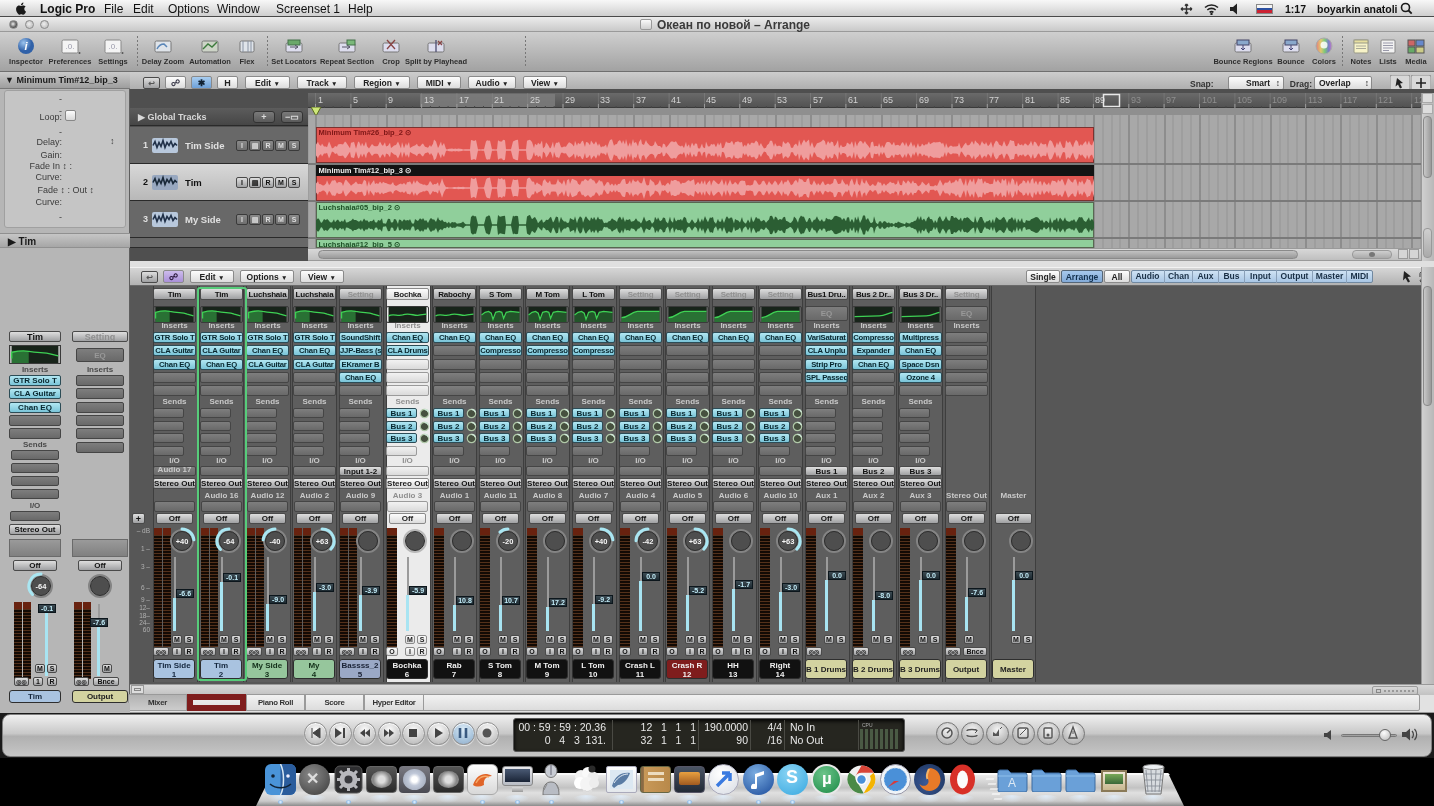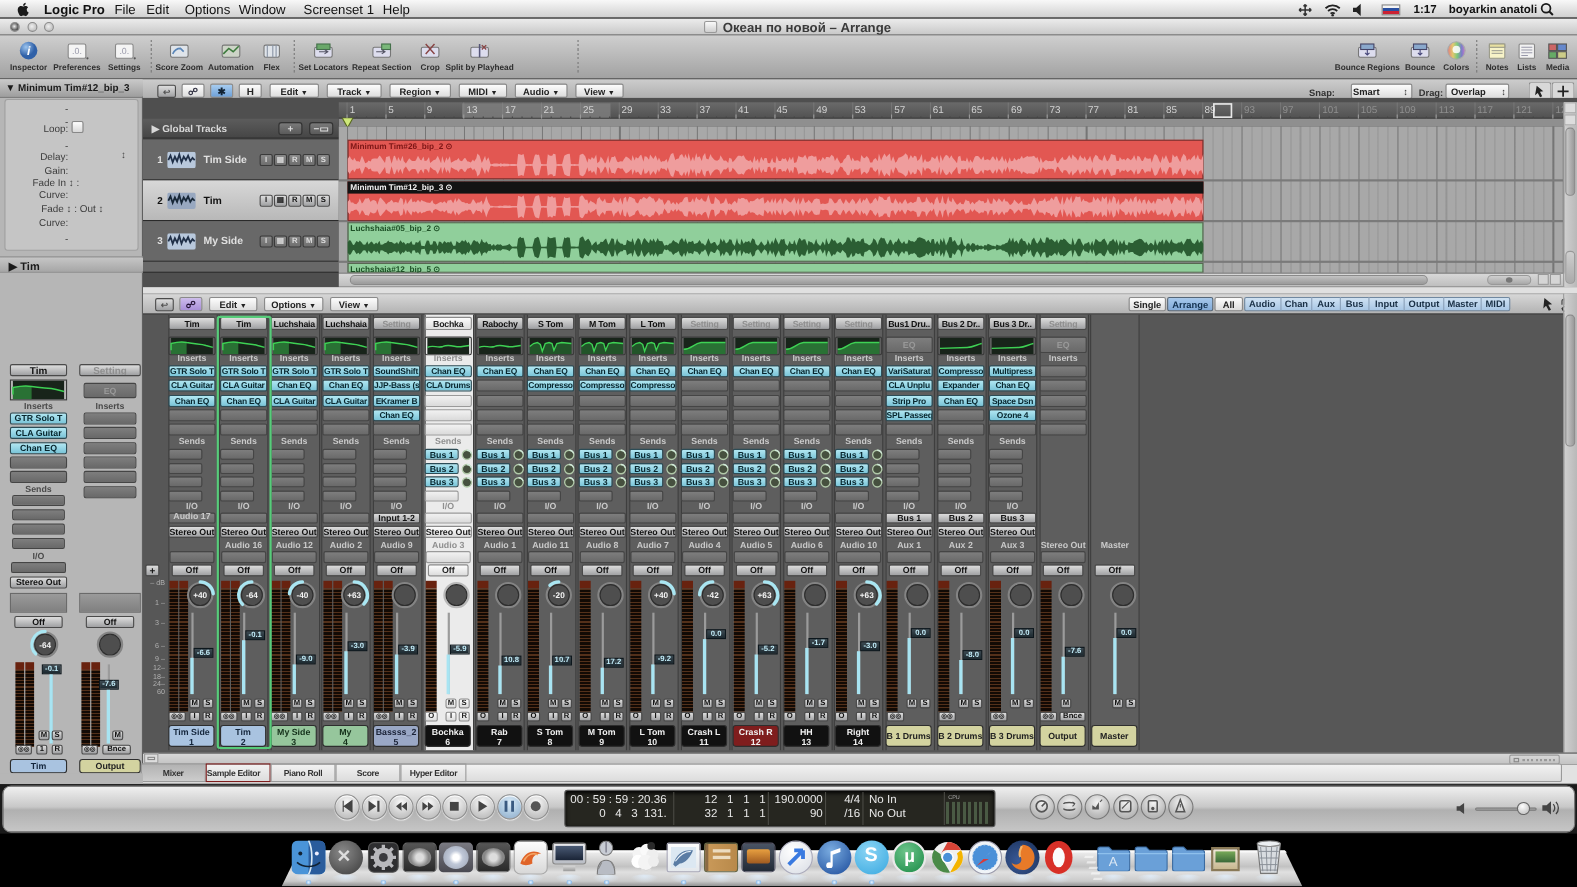--- a/index.html
+++ b/index.html
@@ -92,21 +92,21 @@
 <svg class="a" style="left:102px;top:37px" width="22" height="18" viewBox="0 0 22 18">
     <rect x="3" y="3" width="16" height="13" rx="1.5" fill="#f4f4f4" stroke="#888"></rect>
     <text x="11" y="12" font-size="8" fill="#99a" text-anchor="middle" font-family="Liberation Sans">.0.</text>
     <circle cx="20.5" cy="16" r="1" fill="#555"></circle>
   </svg>
 <div class="a" style="left:68px;top:57px;width:90px;height:10px;font-size:7.5px;line-height:10px;font-weight:bold;color:#2e2e2e;text-align:center;white-space:nowrap">Settings</div>
 <svg class="a" style="left:152px;top:37px" width="22" height="18" viewBox="0 0 22 18">
     <rect x="3" y="4" width="16" height="11" rx="1.5" fill="#dfe4ea" stroke="#777"></rect>
     <path d="M5 12c2-4 5-5 7-5l3 3" stroke="#5a86b8" fill="none" stroke-width="1.5"></path>
   </svg>
-<div class="a" style="left:118px;top:57px;width:90px;height:10px;font-size:7.5px;line-height:10px;font-weight:bold;color:#2e2e2e;text-align:center;white-space:nowrap">Score Zoom</div>
+<div class="a" style="left:118px;top:57px;width:90px;height:10px;font-size:7.5px;line-height:10px;font-weight:bold;color:#2e2e2e;text-align:center;white-space:nowrap">Delay Zoom</div>
 <svg class="a" style="left:199px;top:37px" width="22" height="18" viewBox="0 0 22 18">
     <rect x="3" y="4" width="16" height="11" rx="1.5" fill="#cdd4c7" stroke="#777"></rect>
     <path d="M4 12l5-5 4 3 5-5" stroke="#3c7a3c" fill="none" stroke-width="1.4"></path>
   </svg>
 <div class="a" style="left:165px;top:57px;width:90px;height:10px;font-size:7.5px;line-height:10px;font-weight:bold;color:#2e2e2e;text-align:center;white-space:nowrap">Automation</div>
 <svg class="a" style="left:236px;top:37px" width="22" height="18" viewBox="0 0 22 18">
     <rect x="4" y="4" width="14" height="11" rx="1.5" fill="#dfe4ea" stroke="#777"></rect>
     <path d="M7 4v11M12 4v11M15 4v11" stroke="#8a94a4"></path>
   </svg>
 <div class="a" style="left:202px;top:57px;width:90px;height:10px;font-size:7.5px;line-height:10px;font-weight:bold;color:#2e2e2e;text-align:center;white-space:nowrap">Flex</div>
@@ -199,21 +199,21 @@
 <div class="btw" style="left:165px;top:76px;width:21px;height:13px;font-size:9px;line-height:12px;color:#334">☍</div>
 <div class="btw" style="left:191px;top:76px;width:21px;height:13px;font-size:9px;line-height:12px;background:linear-gradient(#a8cdf0,#6da0d8);color:#123">✱</div>
 <div class="btw" style="left:217px;top:76px;width:21px;height:13px;font-size:9px;line-height:12px">H</div>
 <div class="btw" style="left:245px;top:76px;width:45px;height:13px;font-size:8.5px;line-height:12px">Edit <span style="font-size:6.5px">▼</span></div>
 <div class="btw" style="left:297px;top:76px;width:50px;height:13px;font-size:8.5px;line-height:12px">Track <span style="font-size:6.5px">▼</span></div>
 <div class="btw" style="left:354px;top:76px;width:56px;height:13px;font-size:8.5px;line-height:12px">Region <span style="font-size:6.5px">▼</span></div>
 <div class="btw" style="left:417px;top:76px;width:44px;height:13px;font-size:8.5px;line-height:12px">MIDI <span style="font-size:6.5px">▼</span></div>
 <div class="btw" style="left:468px;top:76px;width:48px;height:13px;font-size:8.5px;line-height:12px">Audio <span style="font-size:6.5px">▼</span></div>
 <div class="btw" style="left:523px;top:76px;width:44px;height:13px;font-size:8.5px;line-height:12px">View <span style="font-size:6.5px">▼</span></div>
 <div class="a" style="left:1190px;top:78px;width:34px;height:12px;font-size:8.5px;line-height:12px;color:#333;text-align:left;font-weight:bold">Snap:</div>
-<div class="btw" style="left:1228px;top:76px;width:56px;height:14px;font-size:8.5px;line-height:13px;text-align:left;padding-left:1px">Smart <span style="float:right;margin-right:3px">↕</span></div>
+<div class="btw" style="left:1228px;top:76px;width:56px;height:14px;font-size:8.5px;line-height:13px;text-align:left;padding-left:17px">Smart <span style="float:right;margin-right:3px">↕</span></div>
 <div class="a" style="left:1286px;top:78px;width:26px;height:12px;font-size:8.5px;line-height:12px;color:#333;text-align:right;font-weight:bold">Drag:</div>
 <div class="btw" style="left:1314px;top:76px;width:58px;height:14px;font-size:8.5px;line-height:13px;text-align:left;padding-left:4px">Overlap <span style="float:right;margin-right:2px">↕</span></div>
 <svg class="a" style="left:1390px;top:75px" width="20" height="16" viewBox="0 0 20 16">
     <rect width="20" height="16" rx="2" fill="#d8d8d8" stroke="#888"></rect>
     <path d="M7 3l6 5-3 .5 2 4-2 1-2-4-2.5 2z" fill="#222"></path>
   </svg>
 <svg class="a" style="left:1411px;top:75px" width="20" height="16" viewBox="0 0 20 16">
     <rect width="20" height="16" rx="2" fill="#d8d8d8" stroke="#888"></rect>
     <path d="M10 3v10M5 8h10" stroke="#222" stroke-width="1.6"></path>
   </svg>
@@ -1481,21 +1481,21 @@
 <div class="bt" style="left:14px;top:677px;width:15px;height:9px;font-size:6px;line-height:8px">◎◎</div>
 <div class="bt" style="left:33px;top:677px;width:10px;height:9px;font-size:7px;line-height:8px">1</div>
 <div class="bt" style="left:47px;top:677px;width:10px;height:9px;font-size:7px;line-height:8px">R</div>
 <div class="bt" style="left:74px;top:677px;width:15px;height:9px;font-size:6px;line-height:8px">◎◎</div>
 <div class="bt" style="left:93px;top:677px;width:26px;height:9px;font-size:7px;line-height:8px">Bnce</div>
 <div class="pl" style="left:9px;top:690px;width:52px;height:13px;background:#a9c3e0;color:#14263c;font-size:8px;line-height:12px">Tim</div>
 <div class="pl" style="left:72px;top:690px;width:56px;height:13px;background:#d3d3a0;color:#222;font-size:8px;line-height:12px">Output</div>
 <div class="a" style="left:130px;top:695px;width:1304px;height:18px;background:#e2e2e2;border-bottom:1px solid #9a9a9a"></div>
 <div class="a" style="left:128px;top:694px;width:1292px;height:17px;background:linear-gradient(#f2f2f2,#dcdcdc);border:1px solid #9a9a9a;border-radius:2px"></div>
 <div class="a" style="left:128px;top:694px;width:59px;height:17px;background:linear-gradient(#b2b2b2,#cccccc);border:1px solid #9a9a9a;font-size:7.8px;line-height:16px;font-weight:bold;color:#333;text-align:center;letter-spacing:-0.3px;white-space:nowrap;overflow:hidden">Mixer</div>
-<div class="a" style="left:187px;top:694px;width:59px;height:17px;border:1px solid #7f1d1d;font-size:7.8px;line-height:16px;font-weight:bold;color:#333;text-align:left;letter-spacing:-0.3px;white-space:nowrap;overflow:hidden">Sample Editor</div>
+<div class="a" style="left:187px;top:694px;width:59px;height:17px;border:6px solid #7f1d1d;font-size:7.8px;line-height:16px;font-weight:bold;color:#333;text-align:right;letter-spacing:-0.3px;white-space:nowrap;overflow:hidden">Sample Editor</div>
 <div class="a" style="left:246px;top:694px;width:59px;height:17px;border:1px solid #9a9a9a;font-size:7.8px;line-height:16px;font-weight:bold;color:#333;text-align:center;letter-spacing:-0.3px;white-space:nowrap;overflow:hidden">Piano Roll</div>
 <div class="a" style="left:305px;top:694px;width:59px;height:17px;border:1px solid #9a9a9a;font-size:7.8px;line-height:16px;font-weight:bold;color:#333;text-align:center;letter-spacing:-0.3px;white-space:nowrap;overflow:hidden">Score</div>
 <div class="a" style="left:364px;top:694px;width:60px;height:17px;border:1px solid #9a9a9a;font-size:7.8px;line-height:16px;font-weight:bold;color:#333;text-align:center;letter-spacing:-0.3px;white-space:nowrap;overflow:hidden">Hyper Editor</div>
 <div class="a" style="left:0px;top:703px;width:130px;height:10px;background:#b6b6b6"></div>
 <div class="a" style="left:0px;top:713px;width:1434px;height:45px;background:#1a1a1a"></div>
 <div class="a" style="left:2px;top:714px;width:1430px;height:43px;background:linear-gradient(#f0f0f0,#c8c8c8 45%,#b0b0b0 52%,#c6c6c6);border:1px solid #808080;border-radius:8px"></div>
 <div class="a" style="left:304px;top:722px;width:23px;height:23px;border-radius:50%;border:1px solid #909090;background:radial-gradient(circle at 50% 32%,#fafafa,#cccccc 60%,#b2b2b2);box-shadow:0 1px 1px rgba(255,255,255,0.7), inset 0 1px 1px #fff"></div>
 <svg class="a" style="left:304px;top:722px" width="22" height="22" viewBox="0 0 22 22">
     <path d="M8 6v10M16 6l-7 5 7 5z" fill="#444" stroke="#444" stroke-width="1"></path>
   </svg>

